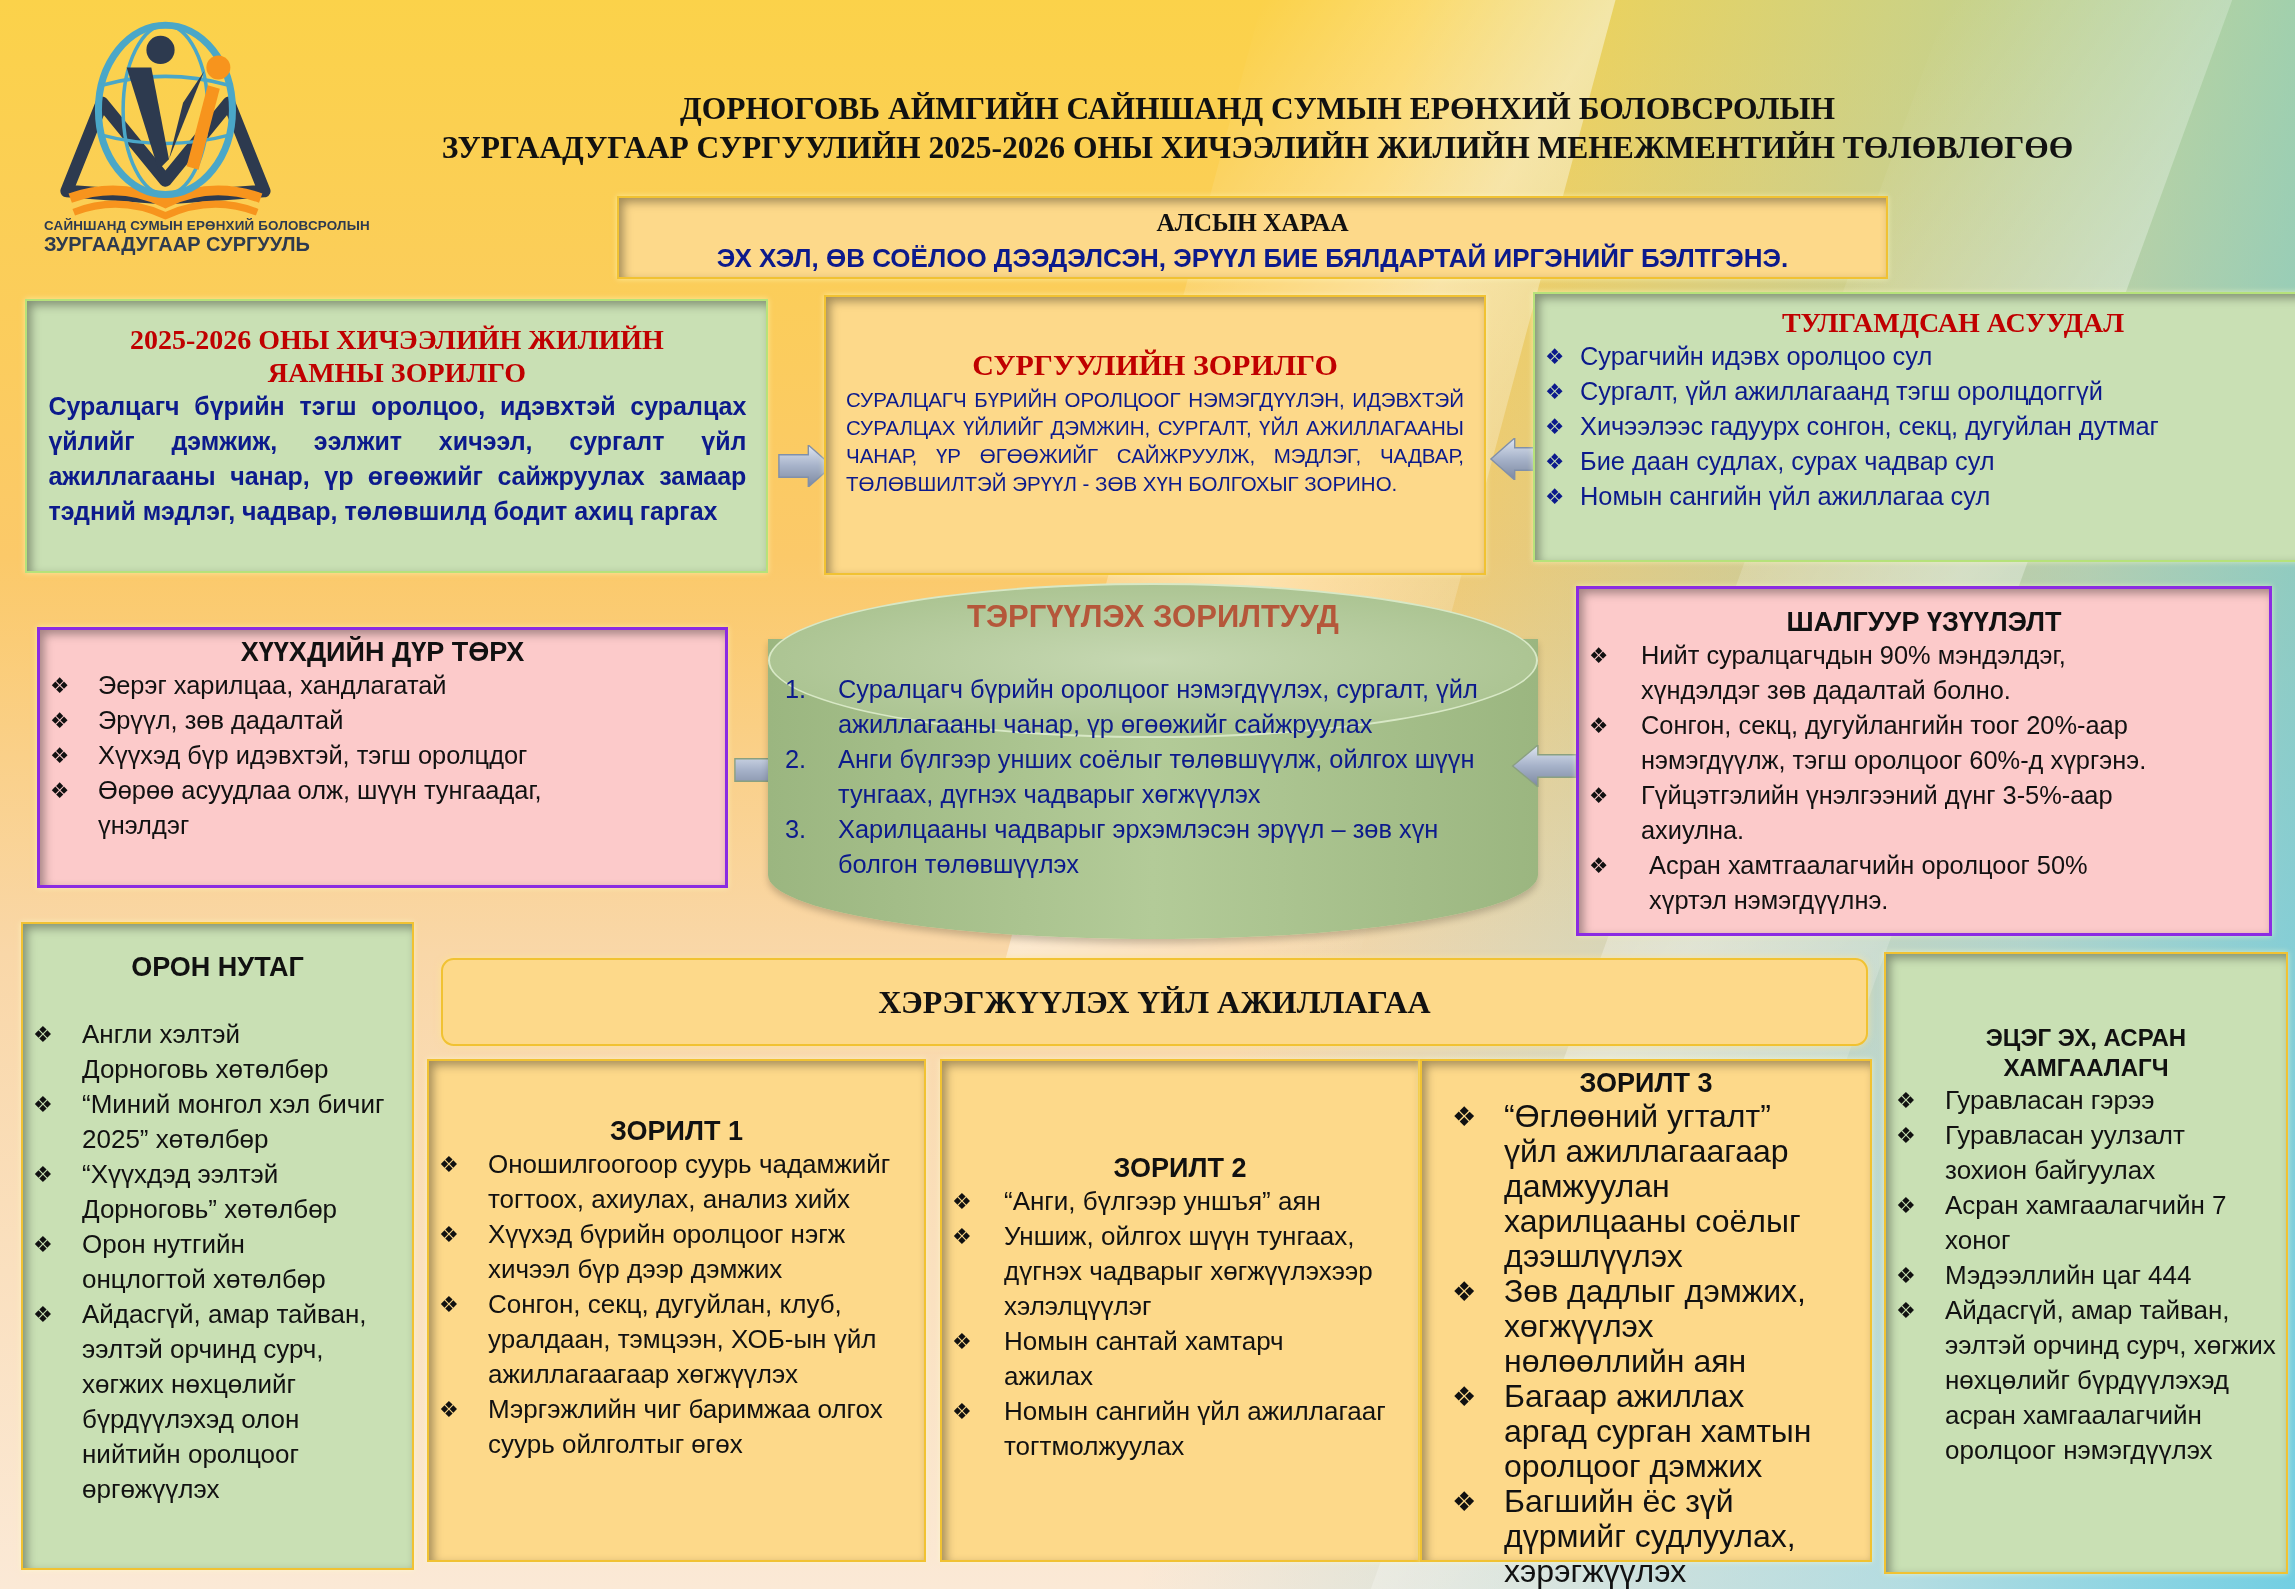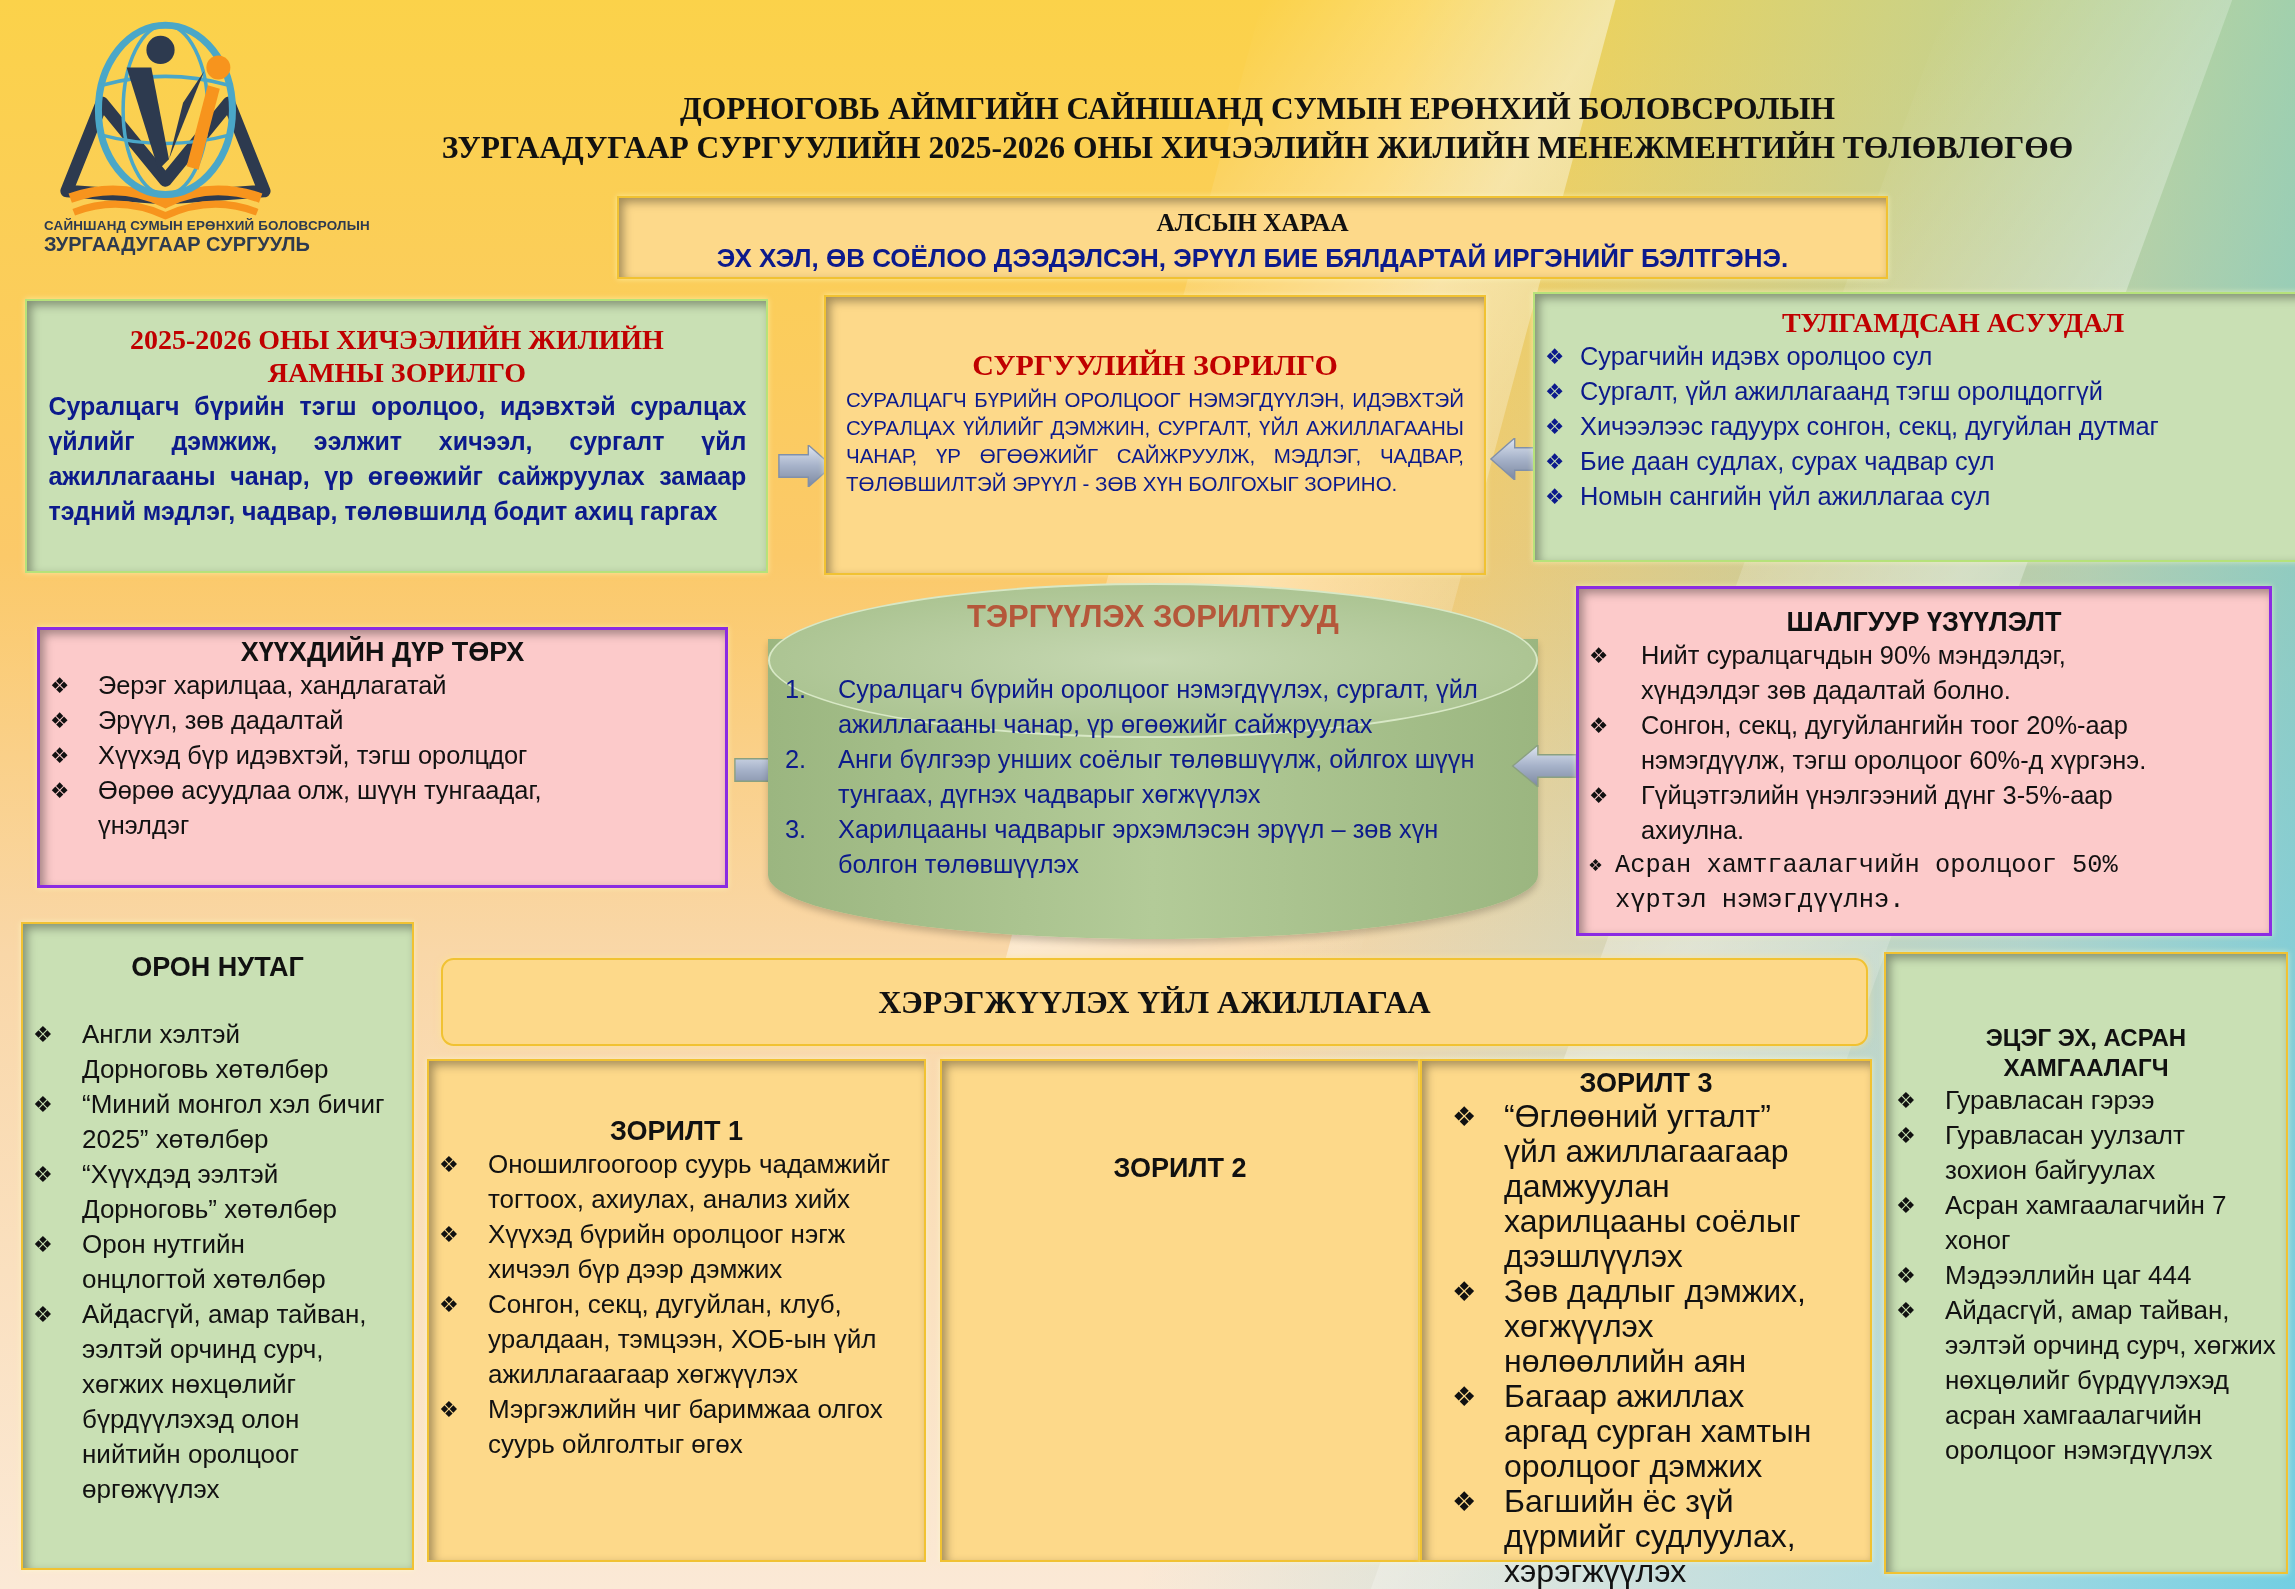--- a/index.html
+++ b/index.html
@@ -155,21 +155,21 @@
 <svg class="arrow" style="left:1511px;top:745px;width:67px;" viewBox="0 0 95 60">
   <path d="M93 14 L38 14 L38 0 L2 30 L38 60 L38 46 L93 46 Z" fill="url(#ag)" stroke="#8aa080" stroke-width="2"></path>
 </svg>
 
 <div class="box pink" style="left:1576px;top:586px;width:696px;height:350px;">
   <div style="text-align:center;font-size:27px;font-weight:bold;color:#111;margin-top:18.4px;">ШАЛГУУР ҮЗҮҮЛЭЛТ</div>
   <ul class="dia black" style="font-size:25.4px;line-height:35px;padding-right:14px;">
     <li style="padding-left:62px;padding-right:99px;">Нийт суралцагчдын 90% мэндэлдэг, хүндэлдэг зөв дадалтай болно.</li>
     <li style="padding-left:62px;">Сонгон, секц, дугуйлангийн тоог 20%-аар нэмэгдүүлж, тэгш оролцоог 60%-д хүргэнэ.</li>
     <li style="padding-left:62px;padding-right:42px;">Гүйцэтгэлийн үнэлгээний дүнг 3-5%-аар ахиулна.</li>
-    <li style="padding-left:36px;padding-right:99px;font-family:Liberation Mono, monospace;">Асран хамтгаалагчийн оролцоог 50% хүртэл нэмэгдүүлнэ.</li>
+    <li style="padding-left:70px;padding-right:99px;">Асран хамтгаалагчийн оролцоог 50% хүртэл нэмэгдүүлнэ.</li>
   </ul>
 </div>
 
 <div class="box green" style="left:21px;top:922px;width:393px;height:648px;border:2.1px solid #f1c232;">
   <div style="text-align:center;font-size:27px;font-weight:bold;color:#111;margin-top:28px;">ОРОН НУТАГ</div>
   <ul class="dia black" style="font-size:26px;line-height:35px;margin-top:34px;padding-right:21px;">
     <li style="padding-left:59px;padding-right:28px;">Англи хэлтэй Дорноговь хөтөлбөр</li>
     <li style="padding-left:59px;">“Миний монгол хэл бичиг 2025” хөтөлбөр</li>
     <li style="padding-left:59px;padding-right:42px;">“Хүүхдэд ээлтэй Дорноговь” хөтөлбөр</li>
     <li style="padding-left:59px;padding-right:42px;">Орон нутгийн онцлогтой хөтөлбөр</li>
@@ -186,20 +186,26 @@
   <ul class="dia black" style="font-size:26px;line-height:35px;padding-right:14px;">
     <li style="padding-left:59px;">Оношилгоогоор суурь чадамжийг тогтоох, ахиулах, анализ хийх</li>
     <li style="padding-left:59px;">Хүүхэд бүрийн оролцоог нэгж хичээл бүр дээр дэмжих</li>
     <li style="padding-left:59px;">Сонгон, секц, дугуйлан, клуб, уралдаан, тэмцээн, ХОБ-ын үйл ажиллагаагаар хөгжүүлэх</li>
     <li style="padding-left:59px;">Мэргэжлийн чиг баримжаа олгох суурь ойлголтыг өгөх</li>
   </ul>
 </div>
 
 <div class="box yellow" style="left:940px;top:1059px;width:480px;height:503px;">
   <div style="text-align:center;font-size:27px;font-weight:bold;color:#111;margin-top:92px;">ЗОРИЛТ 2</div>
+  <ul class="dia black" style="font-size:26px;line-height:35px;padding-right:14px;">
+    <li style="padding-left:62px;">“Анги, бүлгээр уншъя” аян</li>
+    <li style="padding-left:62px;">Уншиж, ойлгох шүүн тунгаах, дүгнэх чадварыг хөгжүүлэхээр хэлэлцүүлэг</li>
+    <li style="padding-left:62px;padding-right:71px;">Номын сантай хамтарч ажилах</li>
+    <li style="padding-left:62px;">Номын сангийн үйл ажиллагааг тогтмолжуулах</li>
+  </ul>
 </div>
 
 <div class="box yellow" style="left:1420px;top:1059px;width:452px;height:503px;">
   <div style="text-align:center;font-size:27px;font-weight:bold;color:#111;margin-top:7px;">ЗОРИЛТ 3</div>
   <ul class="dia black" style="font-size:32px;line-height:35px;padding-right:14px;margin-left:20px;">
     <li style="padding-left:62px;padding-right:42px;">“Өглөөний угталт” үйл ажиллагаагаар дамжуулан харилцааны соёлыг  дээшлүүлэх</li>
     <li style="padding-left:62px;padding-right:42px;">Зөв дадлыг дэмжих, хөгжүүлэх нөлөөллийн аян</li>
     <li style="padding-left:62px;padding-right:42px;">Багаар ажиллах аргад сурган хамтын оролцоог дэмжих</li>
     <li style="padding-left:62px;padding-right:21px;"> Багшийн ёс зүй дүрмийг судлуулах, хэрэгжүүлэх</li>
   </ul>

